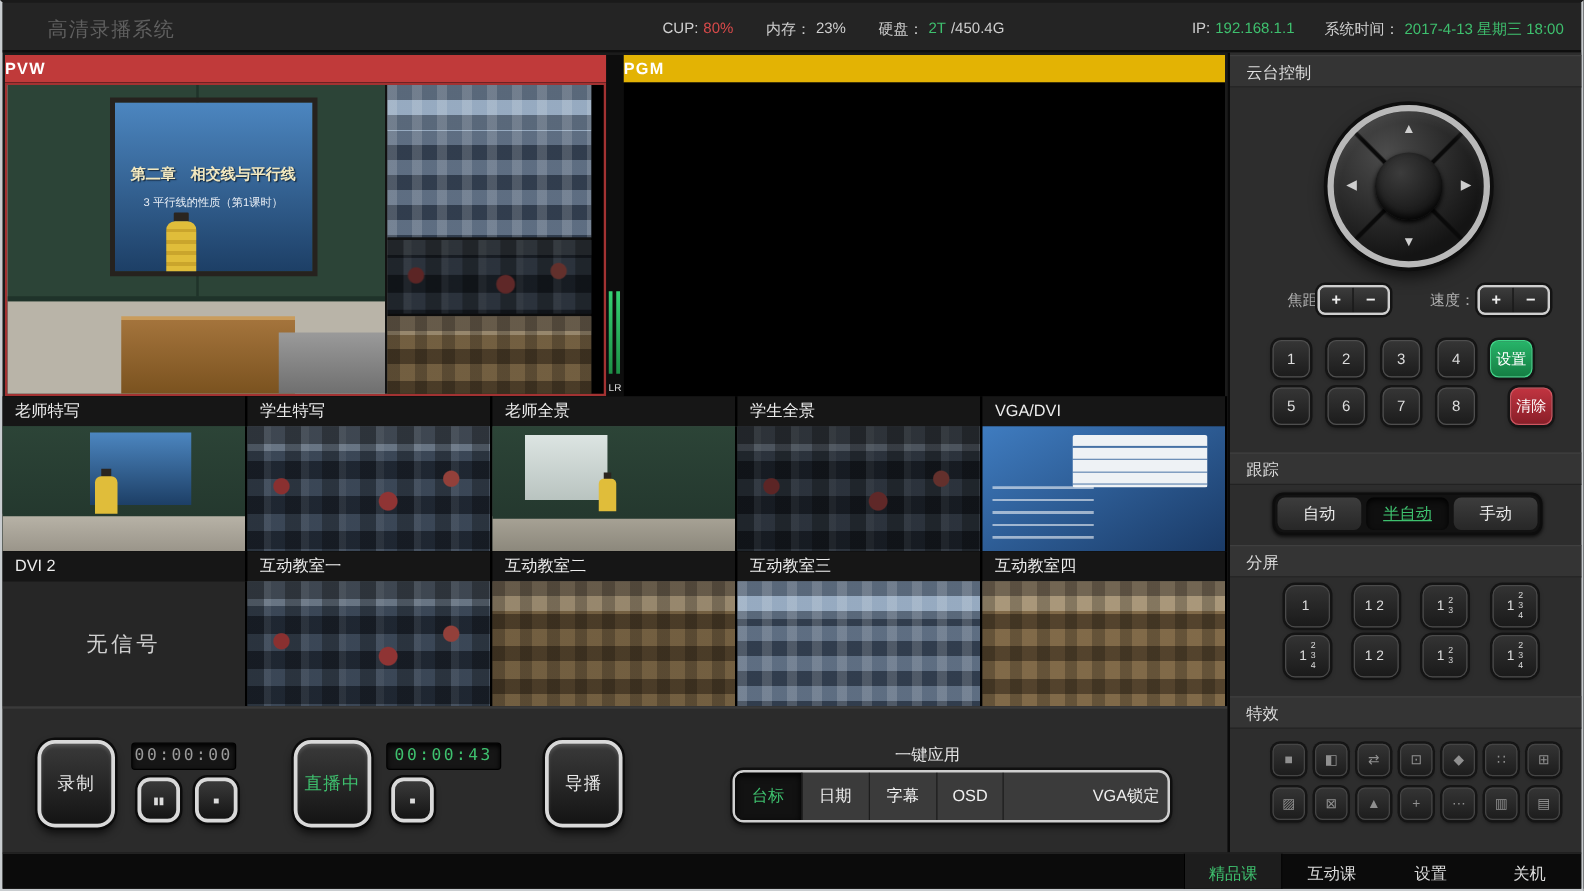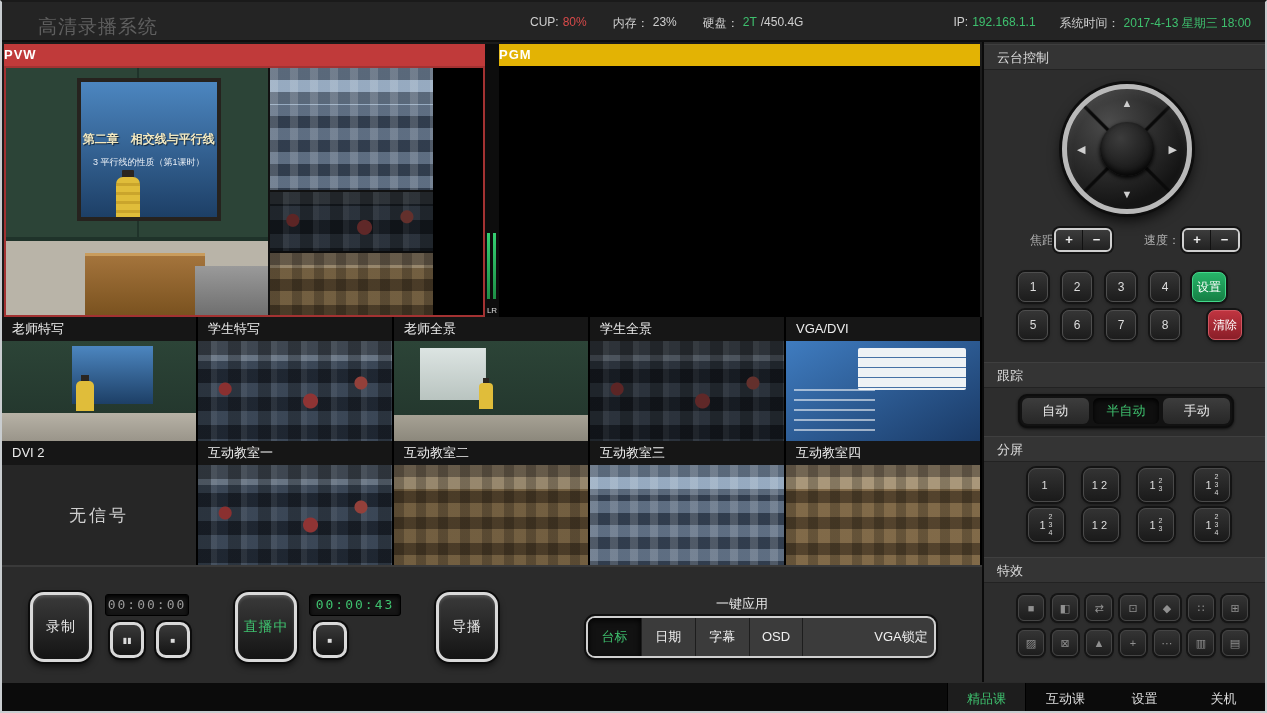--- a/index.html
+++ b/index.html
@@ -2,41 +2,41 @@
 <html><head>
 <meta charset="utf-8">
 <style>
   *{box-sizing:border-box;margin:0;padding:0;}
   html,body{background:#000;}
   #stage{position:relative;width:1267px;height:713px;background:#1b1b1b;overflow:hidden;
          font-family:"Liberation Sans","DejaVu Sans",sans-serif;
          border:2px solid #c9cdd0;border-top-color:#1a1a1a;}
   
   .topbar{position:absolute;left:0;top:0;width:100%;height:40px;background:#242424;border-bottom:2px solid #0e0e0e;}
-  .app-title{position:absolute;left:36px;top:12px;font-size:19px;color:#5f5f5f;letter-spacing:1px;}
+  .app-title{position:absolute;left:36px;top:12px;font-size:16px;color:#5f5f5f;letter-spacing:1px;}
   .stats{position:absolute;left:528px;top:13px;display:flex;gap:26px;font-size:12px;color:#cfcfcf;white-space:nowrap;}
   .stat{display:flex;gap:4px;}
   .v-red{color:#d84a4a;}
   .v-green{color:#3ec06e;}
   .sysinfo{position:absolute;right:14px;top:13px;display:flex;gap:24px;font-size:12px;color:#cfcfcf;white-space:nowrap;}
   
   .monitor{position:absolute;}
   .monitor-header{height:22px;line-height:22px;color:#fff;font-weight:bold;font-size:13px;letter-spacing:1px;}
   .pvw{left:2px;top:42px;width:481px;height:273px;}
   .pvw .monitor-header{background:#c03a3a;}
   .pvw .mcontent{position:relative;height:251px;background:#000;border:2px solid #a33232;display:flex;}
   .pgm{left:497px;top:42px;width:481px;height:273px;}
   .pgm .monitor-header{background:#e3b304;}
   .pgm .mcontent{position:relative;height:251px;background:#000;}
   .meter{position:absolute;left:483px;top:42px;width:14px;height:273px;background:#0d0d0d;}
   .meter i{position:absolute;bottom:18px;width:3px;height:66px;background:linear-gradient(to top,#1d8f46,#35d072);}
   .meter i.l{left:2px;} .meter i.r{left:8px;}
   .meter .lr{position:absolute;bottom:2px;left:0;width:100%;text-align:center;font-size:8px;color:#ddd;}
   
-  .pvw-main{position:relative;width:264px;height:100%;overflow:hidden;background:#b9b4a8;border-right:2px solid #111;}
+  .pvw-main{position:relative;width:304px;height:100%;overflow:hidden;background:#b9b4a8;border-right:2px solid #111;}
   .board{position:absolute;left:0;top:0;width:100%;height:70%;background:#2c4437;border-bottom:4px solid #1f332a;}
   .board:before{content:"";position:absolute;left:50%;top:0;width:2px;height:100%;background:#1f332a;}
   .screen{position:absolute;left:27%;top:4%;width:55%;height:58%;background:linear-gradient(#4c86c0,#1d3f66);
           border:4px solid #26221e;display:flex;flex-direction:column;align-items:center;justify-content:center;gap:8px;}
   .slide1{color:#f3e9c0;font-size:12px;font-weight:bold;text-shadow:1px 1px 1px #123;}
   .slide2{color:#e8eef5;font-size:9px;}
   .t-figure{position:absolute;left:42%;top:44%;width:24px;height:40px;border-radius:7px 7px 0 0;
             background:repeating-linear-gradient(180deg,#e0bd3a 0 6px,#caa52c 6px 9px);
             box-shadow:0 -13px 0 -6px #2a2520;}
   .podium{position:absolute;left:30%;bottom:0;width:46%;height:25%;background:linear-gradient(#a4743c,#7a521f);border-top:3px solid #c99c5c;}
@@ -134,21 +134,21 @@
   .preset{position:absolute;width:30px;height:30px;border-radius:7px;cursor:pointer;
       background:linear-gradient(#353535,#1c1c1c);border:1px solid #4e4e4e;
       box-shadow:0 0 0 2px #151515,0 2px 4px rgba(0,0,0,.6);
       color:#ddd;font-size:12px;text-align:center;line-height:28px;}
   .preset.setb{width:34px;background:linear-gradient(#27b469,#157f44);border-color:#43d88b;color:#fff;font-size:12px;}
   .preset.clearb{width:34px;background:linear-gradient(#c03440,#8a1e28);border-color:#d05560;color:#fff;font-size:12px;}
   .seg3{position:absolute;left:34px;top:352px;width:216px;height:34px;display:flex;background:#121212;
       border:2px solid #0d0d0d;border-radius:9px;box-shadow:0 1px 3px rgba(0,0,0,.7);}
   .seg3 .seg{flex:1;margin:2px;line-height:26px;text-align:center;font-size:13px;color:#e8e8e8;cursor:pointer;
       background:linear-gradient(#3d3d3d,#272727);border-radius:6px;}
-  .seg3 .seg.active{background:#0f0f0f;color:#3ec06e;box-shadow:inset 0 2px 5px #000;}
+  .seg3 .seg.active{background:#0f0f0f;color:#3ec06e;box-shadow:inset 0 2px 5px #000;text-decoration:underline;}
   .splitb{position:absolute;width:36px;height:34px;border-radius:8px;cursor:pointer;
       background:linear-gradient(#333333,#1a1a1a);border:1px solid #4a4a4a;
       box-shadow:0 0 0 2px #141414,0 2px 4px rgba(0,0,0,.6);
       color:#ddd;display:flex;align-items:center;justify-content:center;gap:3px;}
   .splitb .main{font-size:11px;}
   .splitb .side{font-size:7px;line-height:8px;white-space:pre-line;text-align:center;}
   .fx{position:absolute;width:26px;height:26px;border-radius:6px;cursor:pointer;
       background:linear-gradient(#343434,#1d1d1d);border:1px solid #454545;
       box-shadow:0 0 0 2px #151515,0 2px 3px rgba(0,0,0,.55);
       color:#909090;font-size:11px;text-align:center;line-height:24px;}

